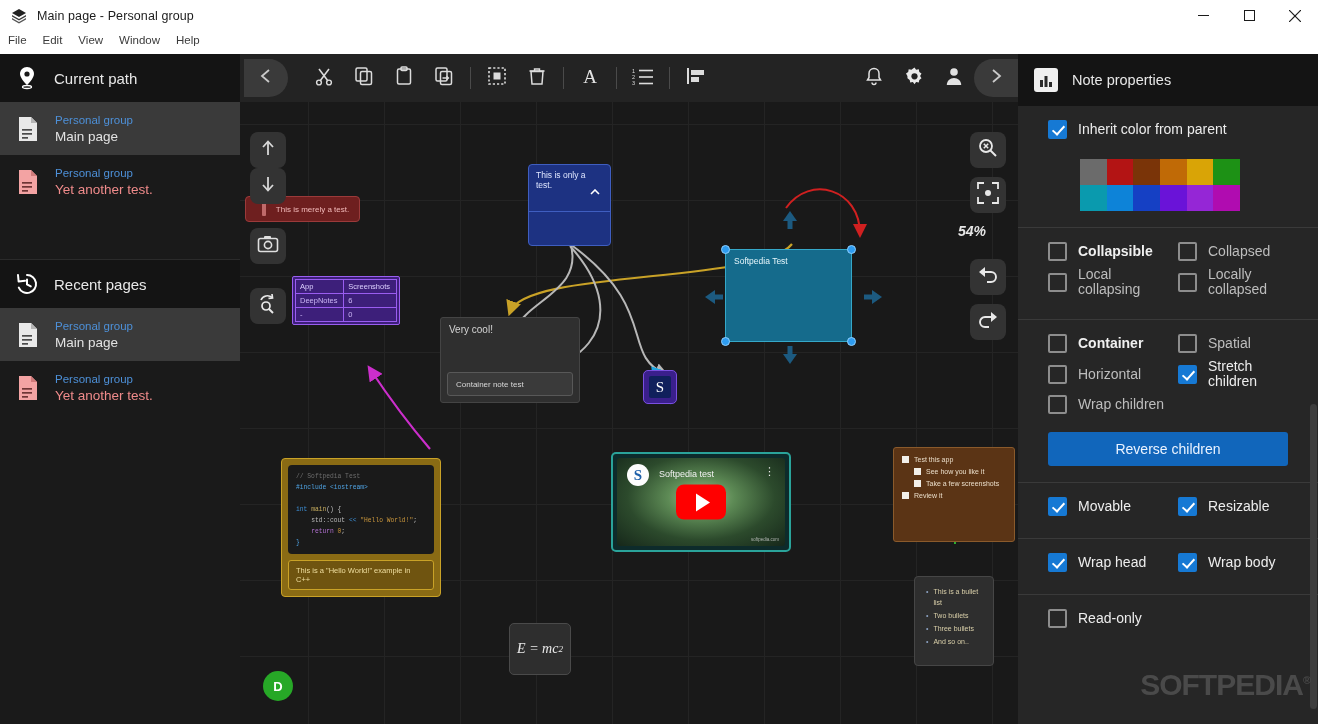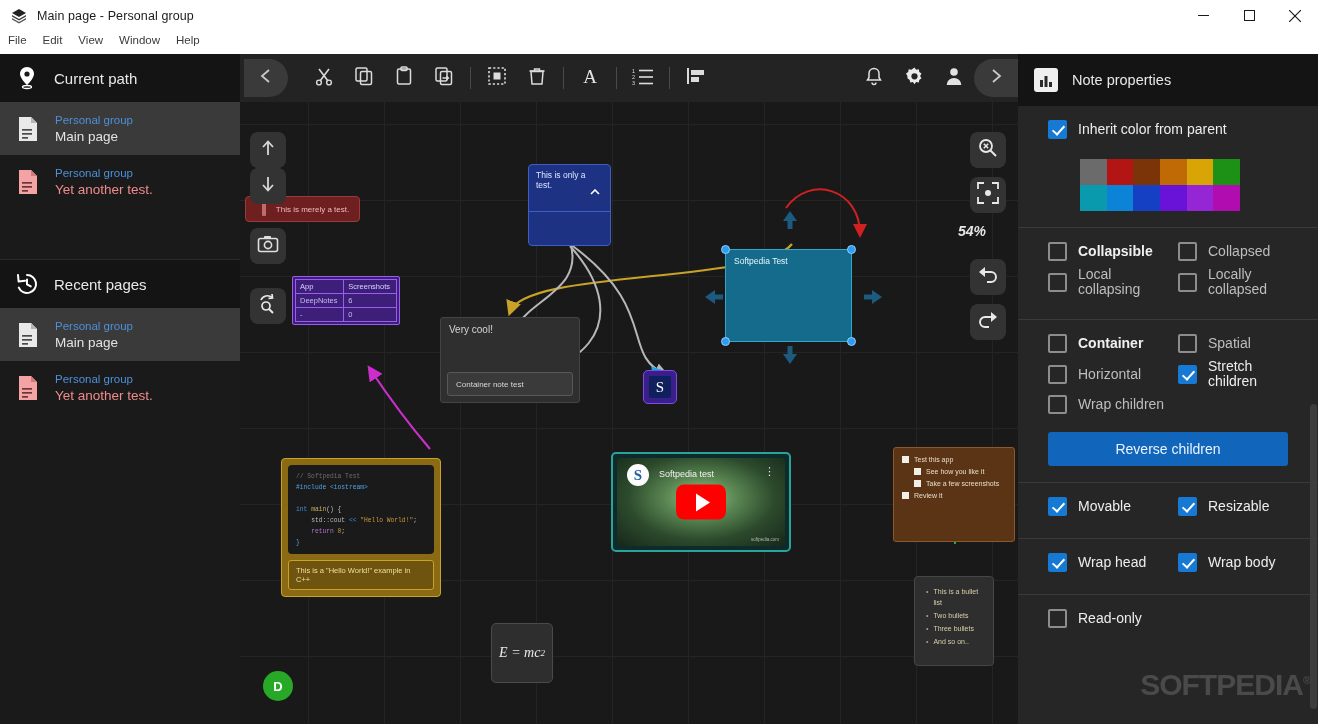--- a/index.html
+++ b/index.html
@@ -592,21 +592,21 @@
       <div class="bl-row">
         <span class="bl-dot">•</span>
         <span>Three bullets</span>
       </div>
       <div class="bl-row">
         <span class="bl-dot">•</span>
         <span>And so on..</span>
       </div>
     </div>
 
-    <div class="note note-math" style="left:251px; top:569px; width:62px; height:60px;">
+    <div class="note note-math" style="left:269px; top:569px; width:62px; height:52px;">
       <span>E = mc</span>
         <sup>2</sup>
     </div>
 
     <div class="avatar-d" style="left:23px; top:617px;">
       <span>D</span>
     </div>
 
     <div class="ftool" style="left:10px; top:78px;">
       <span>

